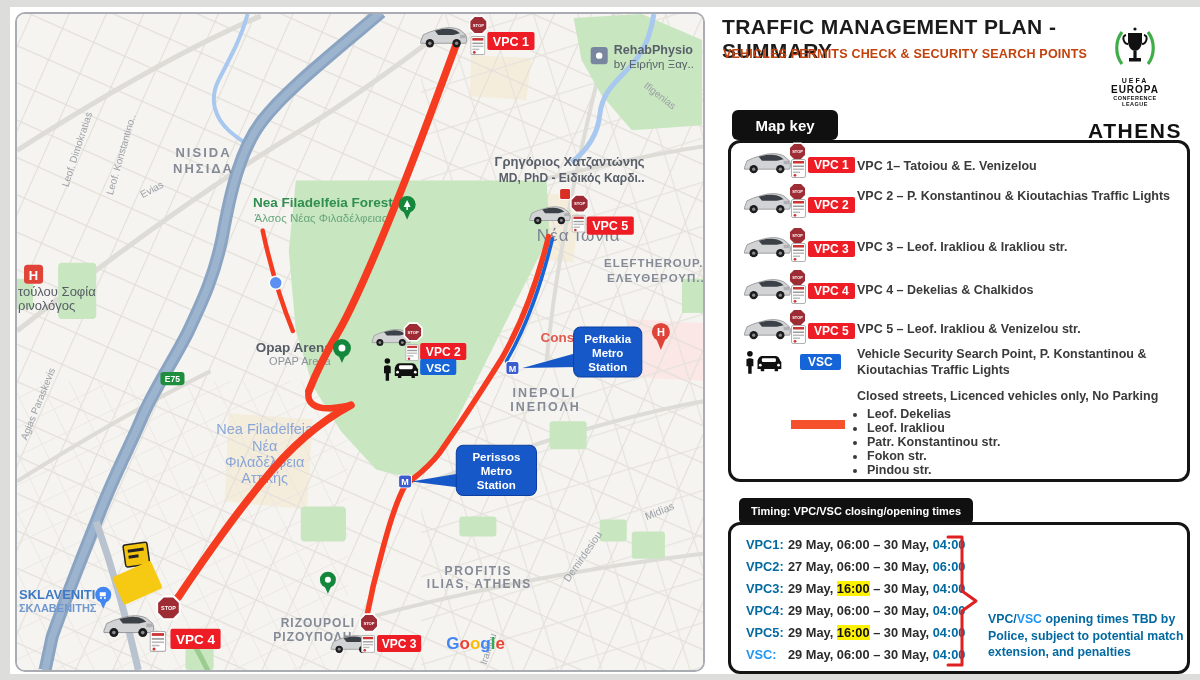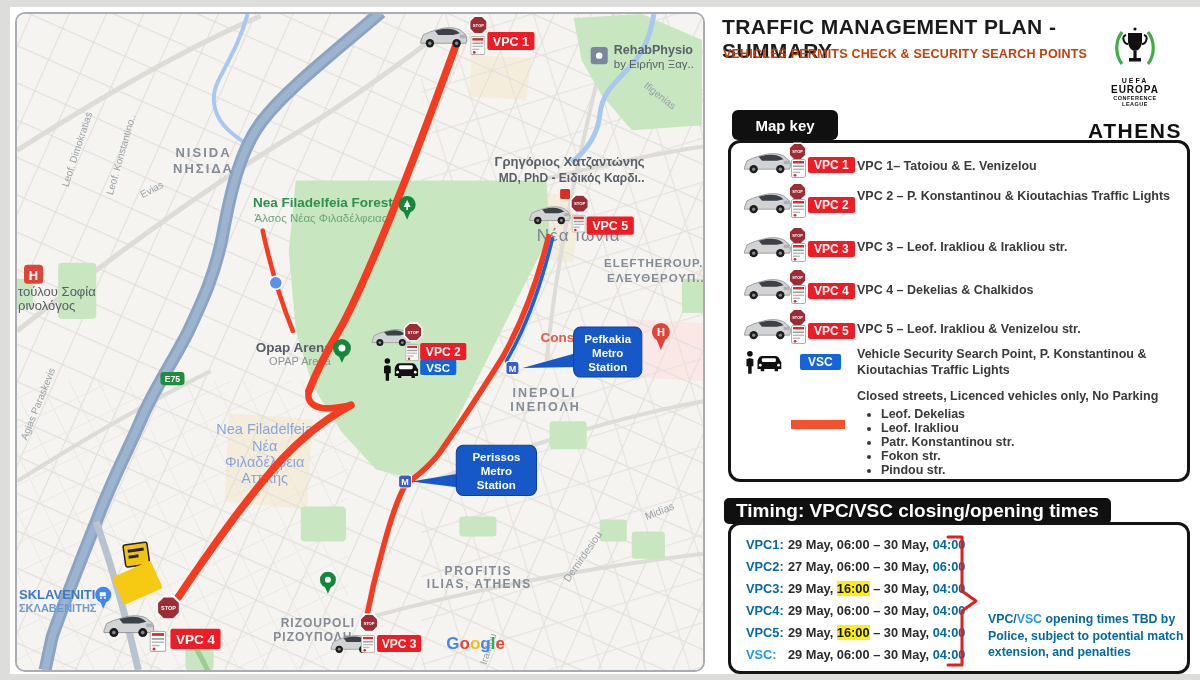--- a/index.html
+++ b/index.html
@@ -33,21 +33,21 @@
   .key-row-icons .kcar{position:absolute;left:0;top:6px;}
   .key-row-icons .kstop{position:absolute;left:46px;top:-2px;}
   .key-row-icons .kpermit{position:absolute;left:49px;top:15px;}
   .badge-red{position:absolute;background:#ee1c24;color:#fff;font-weight:bold;font-size:12px;
     padding:1px 6px;border-radius:2px;white-space:nowrap;}
   .badge-blue{position:absolute;background:#1565d8;color:#fff;font-weight:bold;font-size:12px;
     padding:1px 8px;border-radius:2px;}
   .key-text{position:absolute;left:857px;width:320px;font-size:12.5px;font-weight:bold;
     color:#3a3a3a;line-height:1.25;}
   .closed-swatch{position:absolute;left:791px;top:420px;width:54px;height:9px;background:#f4512c;}
-  .closed-list{margin:2px 0 0 24px;padding:0;}
+  .closed-list{margin:2px 0 0 10px;padding:0;}
   .closed-list li{font-size:12.5px;font-weight:bold;color:#3a3a3a;line-height:1.12;}
   .t-row{position:absolute;left:746px;white-space:nowrap;font-size:12.8px;font-weight:bold;}
   .t-label{display:inline-block;min-width:42px;}
   .red{color:#0369a1;} .blue{color:#2196f3;} .dark{color:#2b2b2b;}
   .t-hl{background:#fff200;color:#111;}
   .t-note{position:absolute;left:988px;top:571px;width:200px;font-size:12.3px;font-weight:bold;
     color:#ee1c24;line-height:1.35;margin-top:40px;}
 </style>
 </head>
 <body>
@@ -445,21 +445,21 @@
     <span>Closed streets, Licenced vehicles only, No Parking</span>
     <ul class="closed-list">
       <li>Leof. Dekelias</li>
       <li>Leof. Irakliou</li>
       <li>Patr. Konstantinou str.</li>
       <li>Fokon str.</li>
       <li>Pindou str.</li>
     </ul>
   </div>
 
-  <div class="black-tag" style="left:724px;top:498px;height:26px;padding:0 12px;font-size:19px;border-radius:5px;">Timing: VPC/VSC closing/opening times</div>
+  <div class="black-tag" style="left:739px;top:498px;height:26px;padding:0 12px;font-size:11px;border-radius:5px;">Timing: VPC/VSC closing/opening times</div>
   <div class="timing-box"></div>
 
   <div class="t-row" style="top:537px;">
     <span class="t-label red">VPC1:</span><span class="dark">29 May, 06:00 – 30 May, </span><span class="t-hl"></span><span class="dark"></span><span class="red">04:00</span>
   </div>
   <div class="t-row" style="top:559px;">
     <span class="t-label red">VPC2:</span><span class="dark">27 May, 06:00 – 30 May, </span><span class="t-hl"></span><span class="dark"></span><span class="red">06:00</span>
   </div>
   <div class="t-row" style="top:581px;">
     <span class="t-label red">VPC3:</span><span class="dark">29 May, </span><span class="t-hl">16:00</span><span class="dark"> – 30 May, </span><span class="red">04:00</span>

